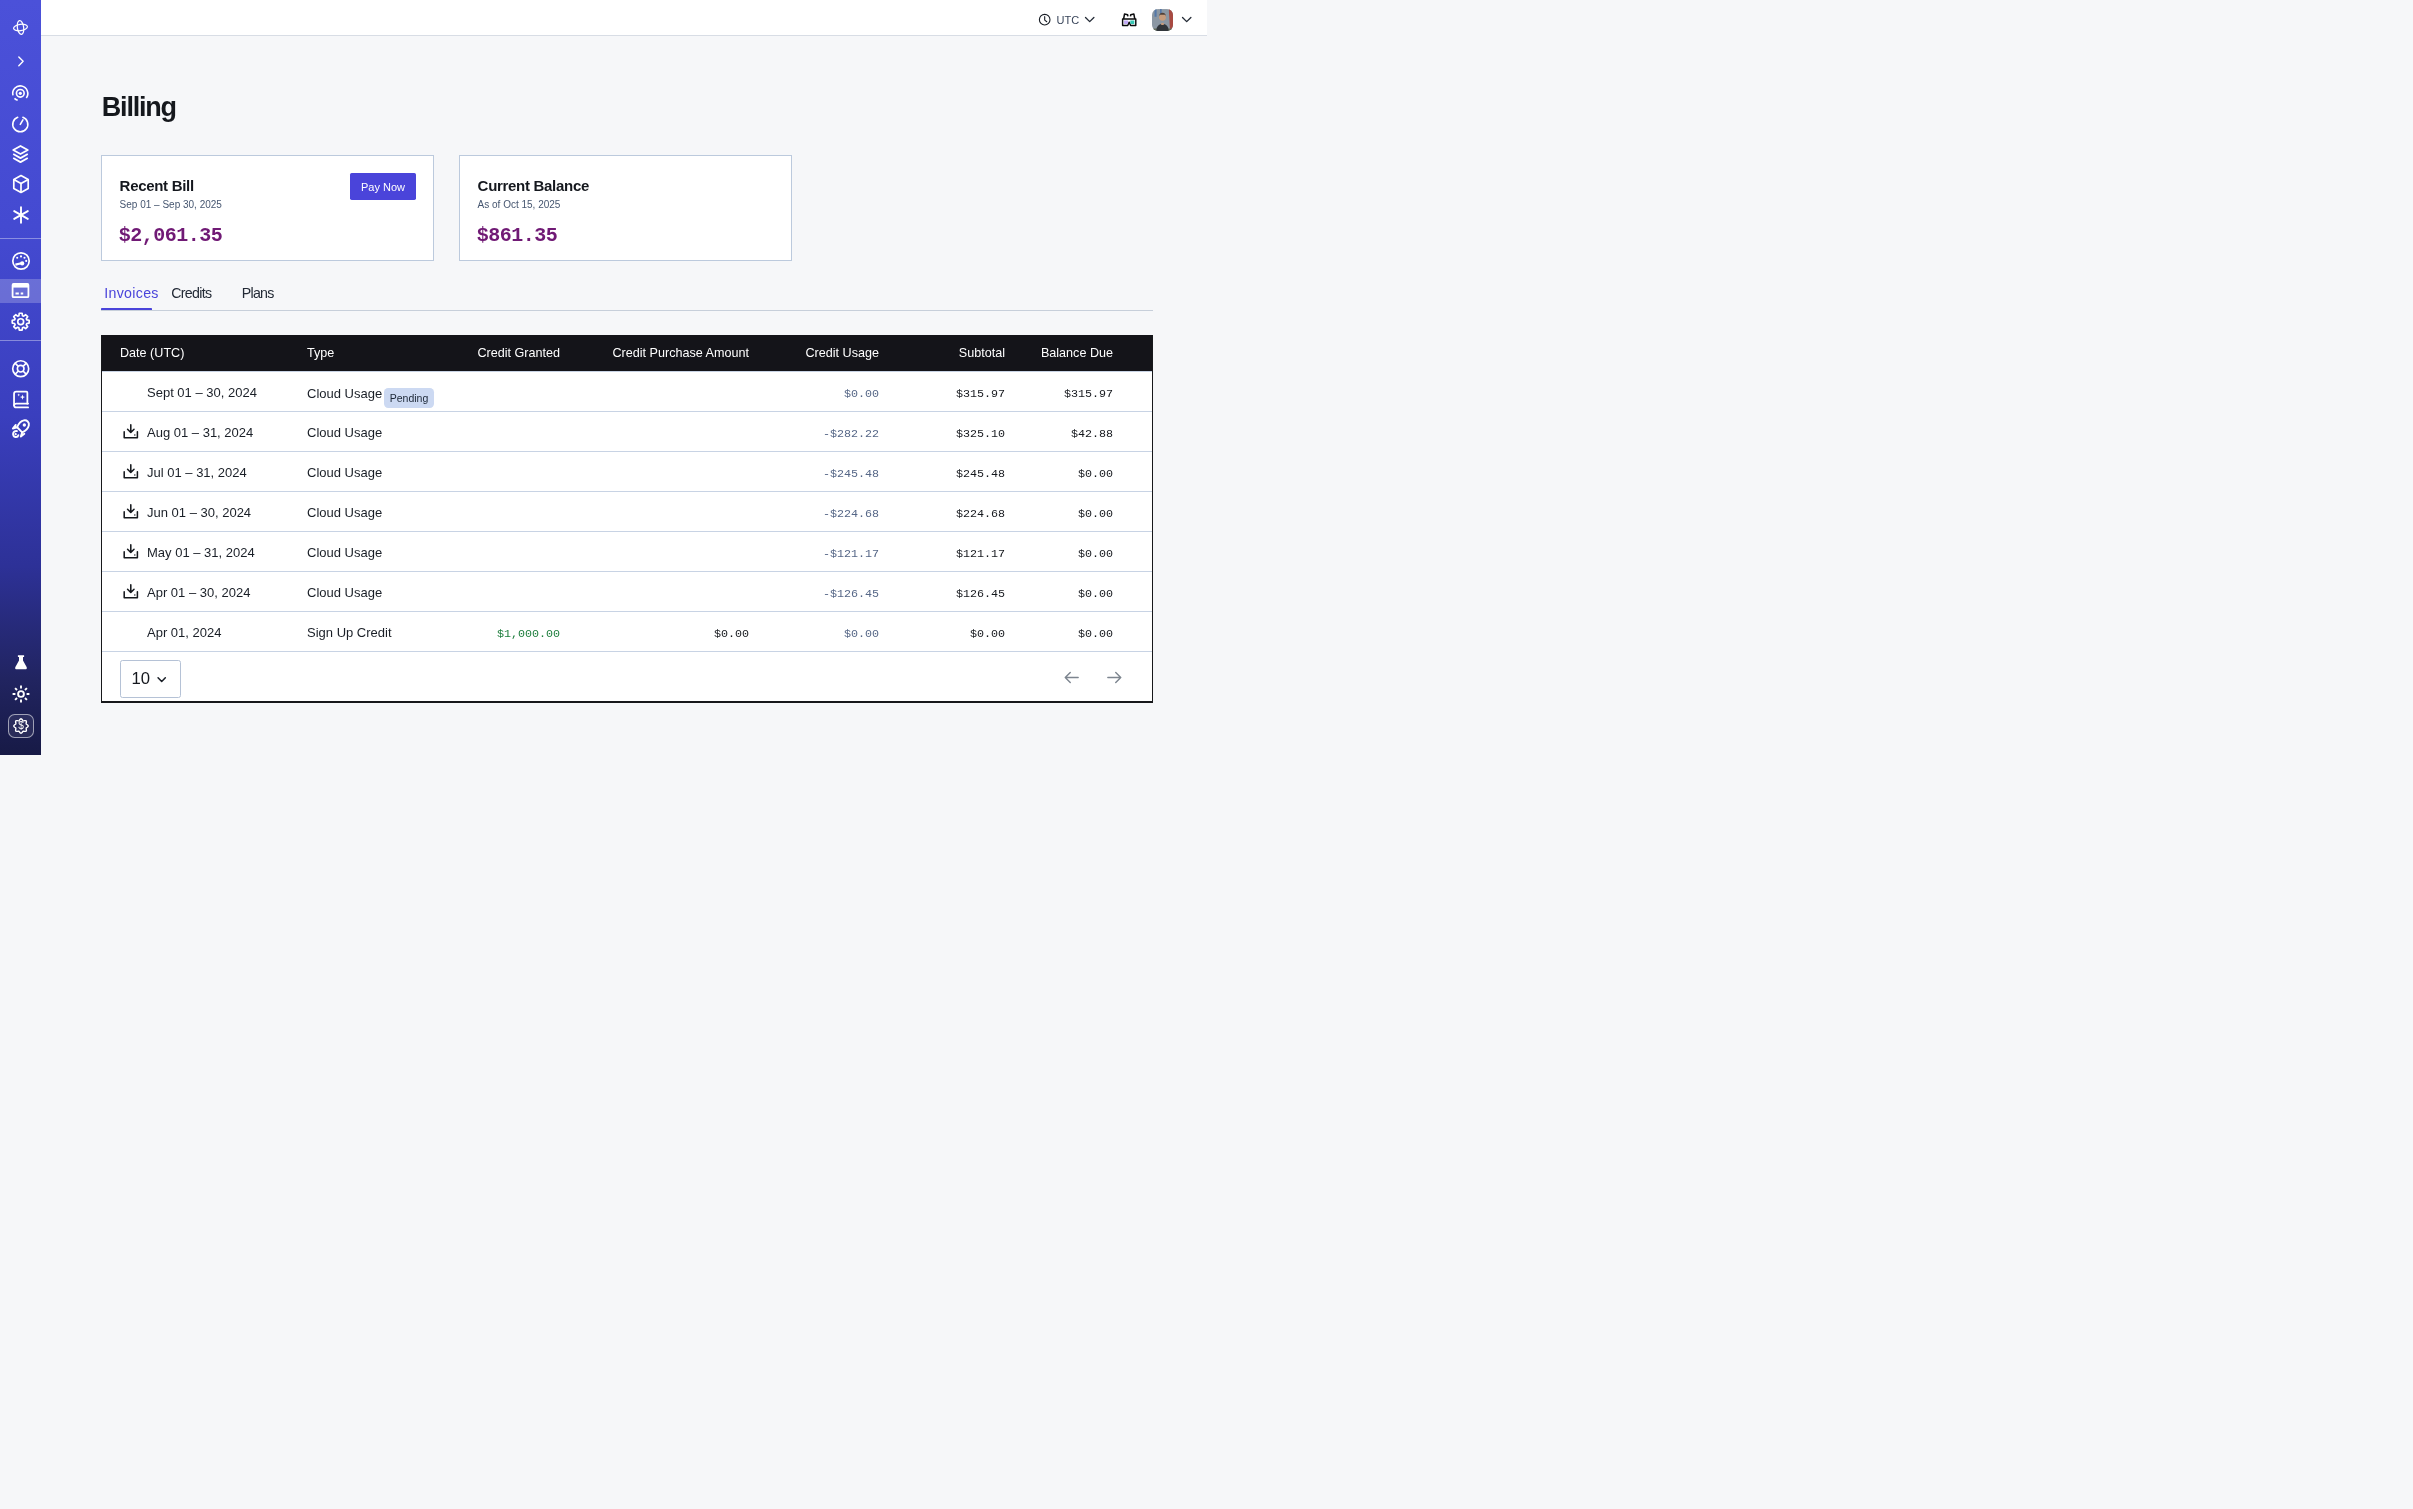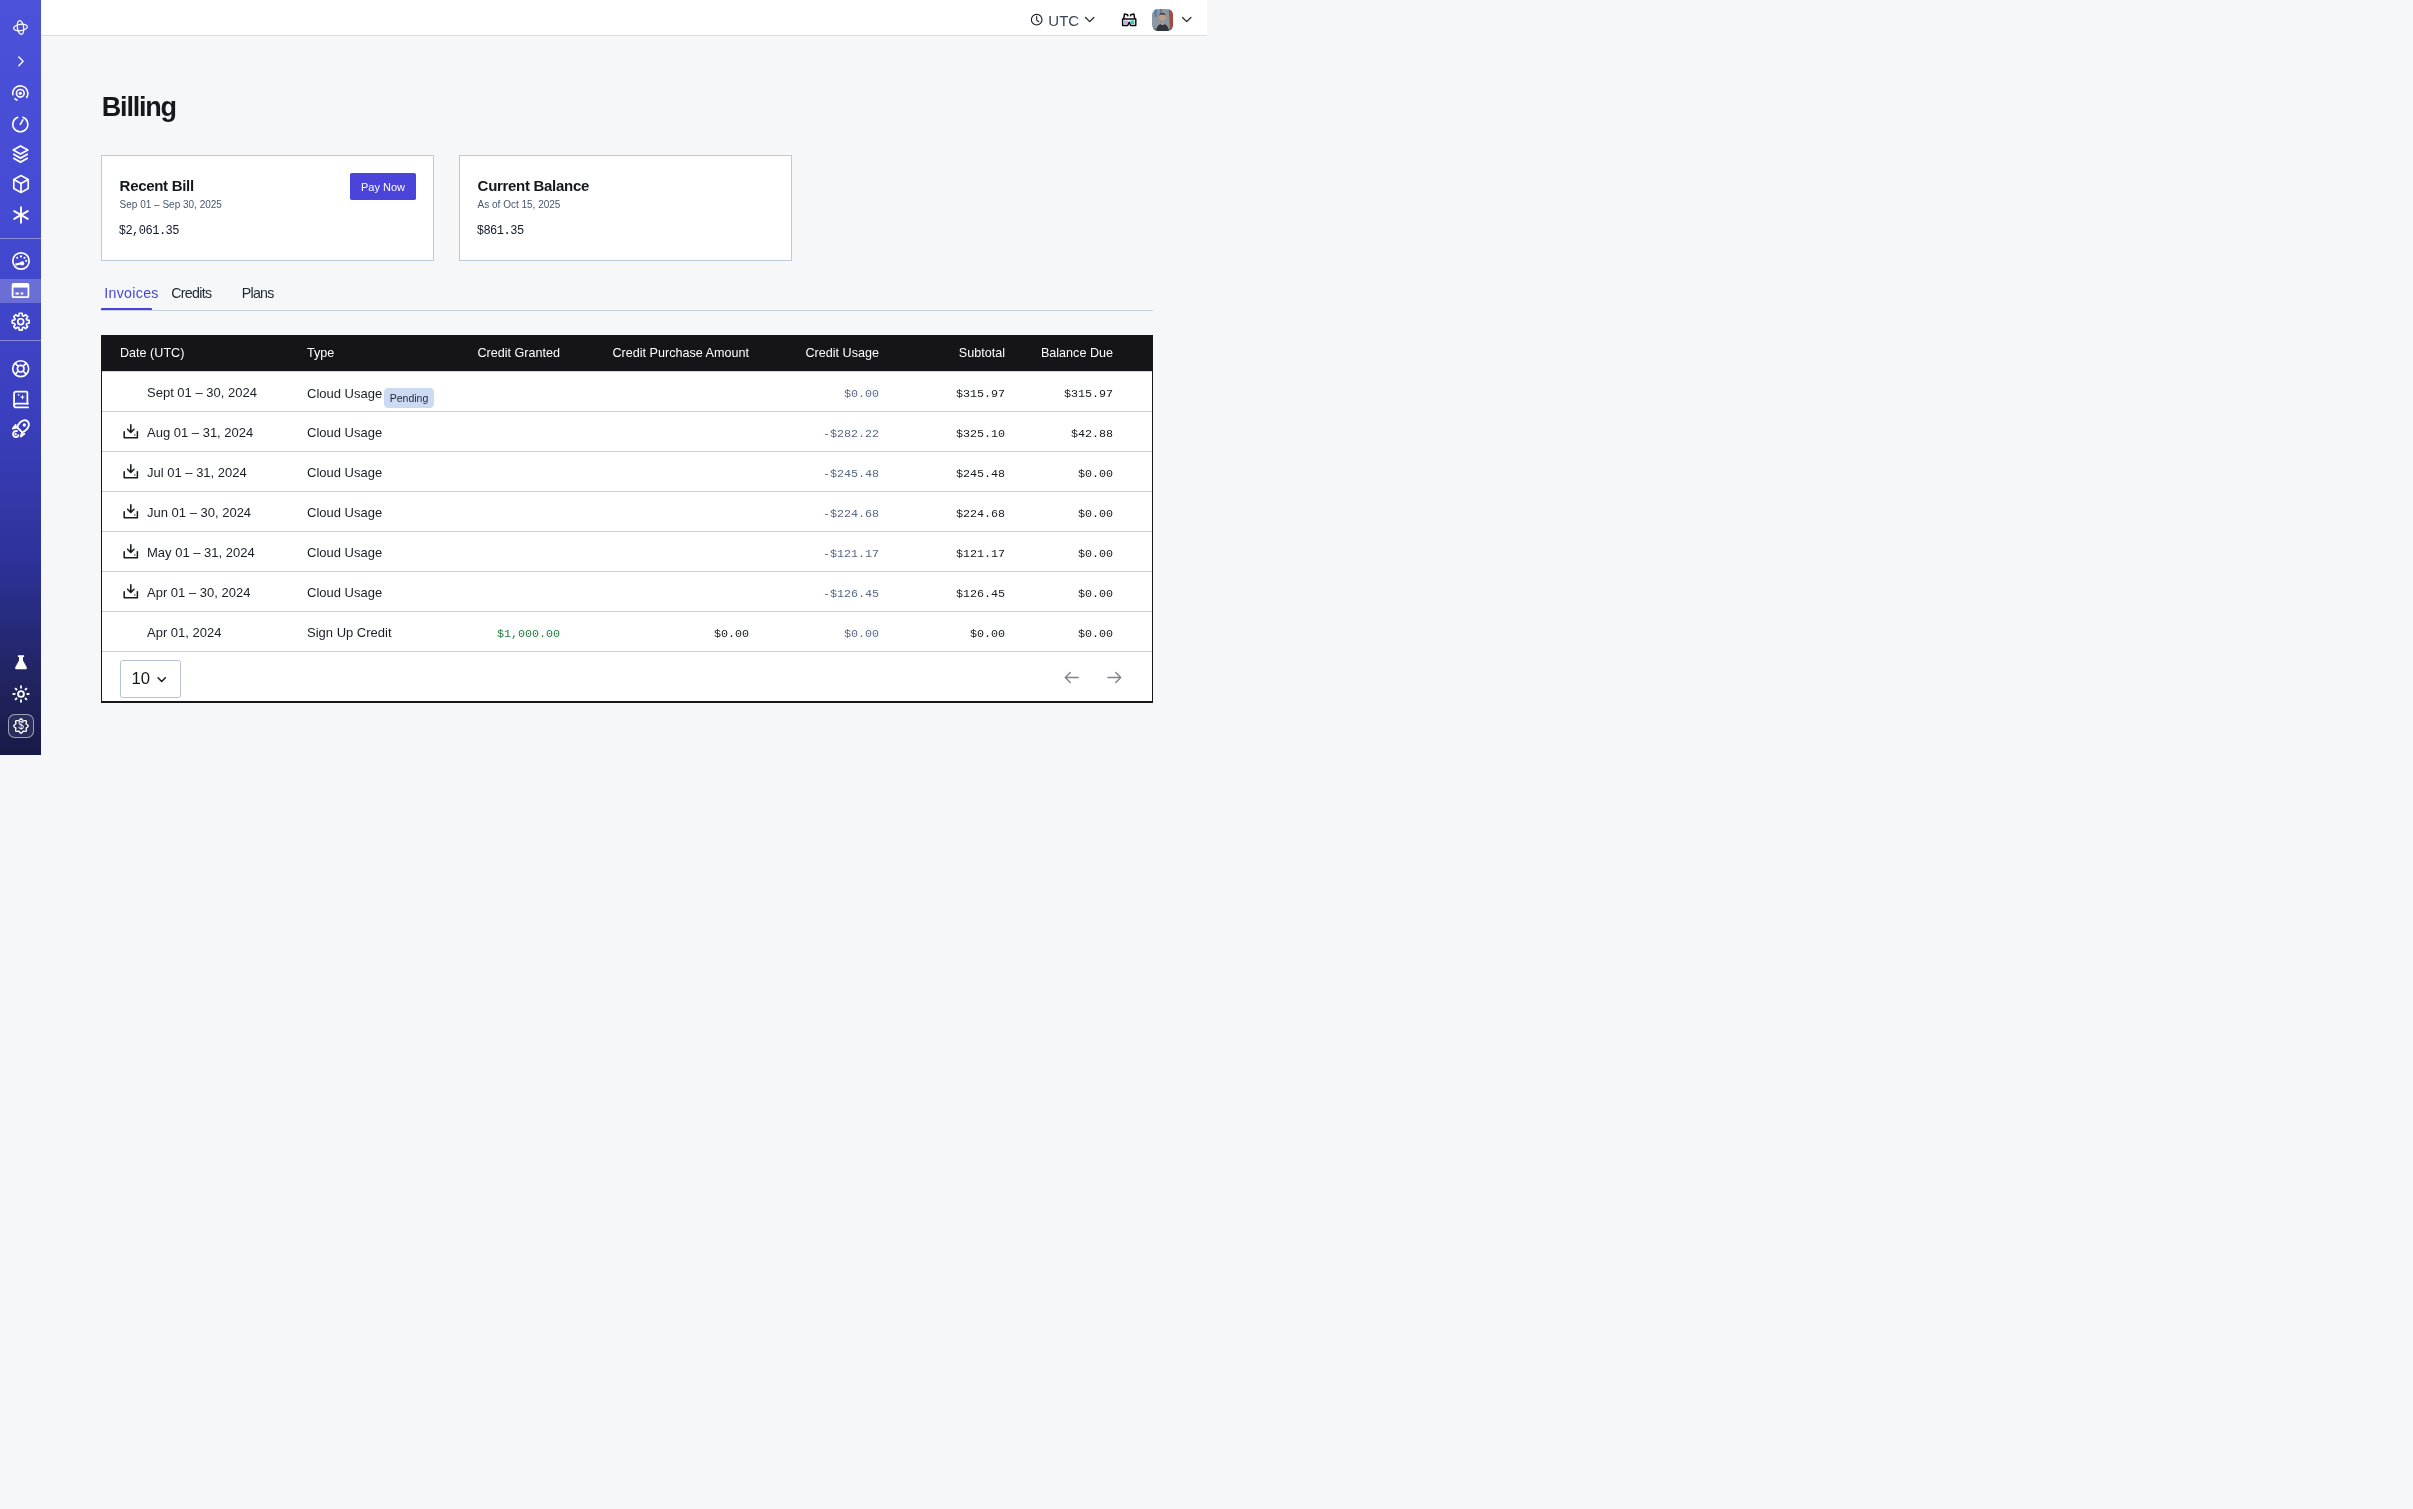--- a/index.html
+++ b/index.html
@@ -11,32 +11,32 @@
 .sidebar { position:absolute; left:0; top:0; width:41px; height:755px; z-index:5;
   background:linear-gradient(180deg,#4b51d9 0%,#444ad1 30%,#3a3fbe 55%,#2d3197 75%,#212460 90%,#171a46 100%); }
 .sb-ic { position:absolute; left:0; width:41px; display:flex; justify-content:center; }
 .sb-div { position:absolute; left:0; width:41px; height:0.8px; background:rgba(255,255,255,.38); }
 .sb-hl { position:absolute; left:0; width:41px; height:24px; background:rgba(255,255,255,.22); }
 .dollarbox { position:absolute; left:8px; top:714px; width:26px; height:24px; border:1.3px solid rgba(255,255,255,.55); border-radius:6.7px; background:rgba(255,255,255,.07); display:flex; align-items:center; justify-content:center; }
 
 
 .topbar { position:absolute; left:41px; right:0; top:0; height:36px; background:#fff; border-bottom:0.8px solid #d8dde5; z-index:4; }
 .tb-right { position:absolute; right:14px; top:2.5px; height:35px; display:flex; align-items:center; }
-.utc { font-size:15px; color:#39455a; font-weight:500; margin:0 4.2px 0 5px; }
+.utc { font-size:11px; color:#39455a; font-weight:500; margin:0 4.2px 0 5px; }
 .avatar { width:21px; height:21.3px; border-radius:5.9px; overflow:hidden; }
 
 
 .main { position:absolute; left:101px; top:36px; width:1052px; }
 h1 { position:absolute; left:0.8px; top:56px; font-size:27px; letter-spacing:-1.2px; font-weight:700; color:#15181d; }
 
 .cards { position:absolute; top:119px; left:0; display:flex; }
 .card { height:106px; background:#fff; border:0.8px solid #bccadd; position:relative; }
 .card .ct { position:absolute; left:17.6px; top:21px; font-size:15px; font-weight:700; letter-spacing:-0.3px; color:#15181e; }
 .card .cs { position:absolute; left:17.6px; top:43px; font-size:10px; color:#465670; }
-.card .ca { position:absolute; left:16.7px; top:68px; font-size:12px; letter-spacing:-0.5px; color:#0f172a; }
+.card .ca { position:absolute; left:16.7px; top:68px; font-size:20px; letter-spacing:-0.5px; color:#701a75;font-weight:bold; }
 .paynow { position:absolute; right:17px; top:17px; width:66px; height:27px; background:#4a44da; color:#fff; font-size:11px; display:flex; align-items:center; justify-content:center; border-radius:1.7px; }
 
 .tabs { position:absolute; top:249px; left:0; display:flex; }
 .tab { font-size:14.2px; letter-spacing:-0.7px; color:#232a36; text-align:left; padding-bottom:9.6px; position:relative; }
 .tab.active { color:#4a44da; letter-spacing:0.3px; }
 .tab.active::after { content:""; position:absolute; left:0; right:0; bottom:0; height:2.5px; background:#4a44da; border-radius:0.8px; }
 .tabline { position:absolute; top:274px; left:0; width:1052px; height:0.8px; background:#c7cfda; }
 
 
 .tbl { position:absolute; top:299px; left:0; width:1052px; background:#fff;

